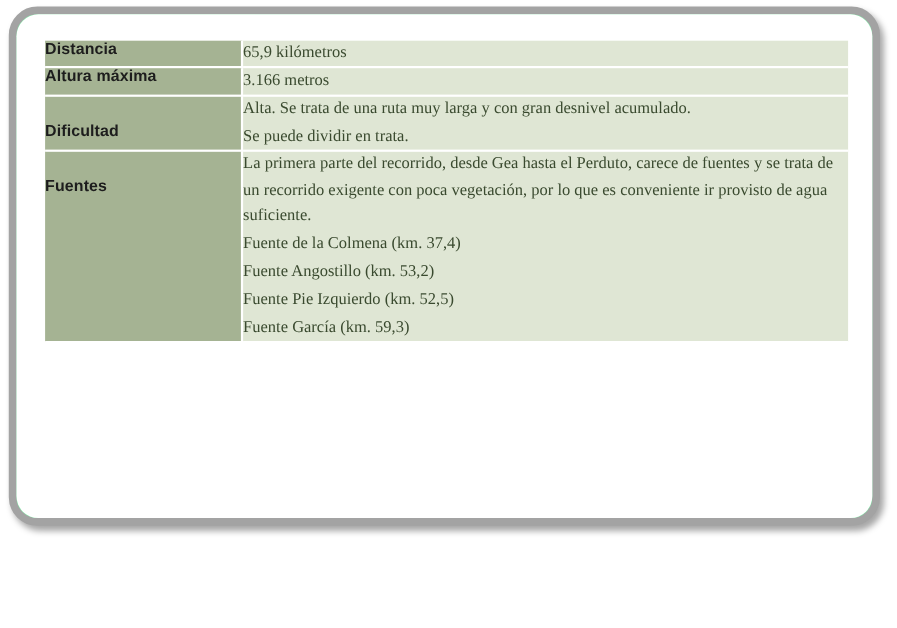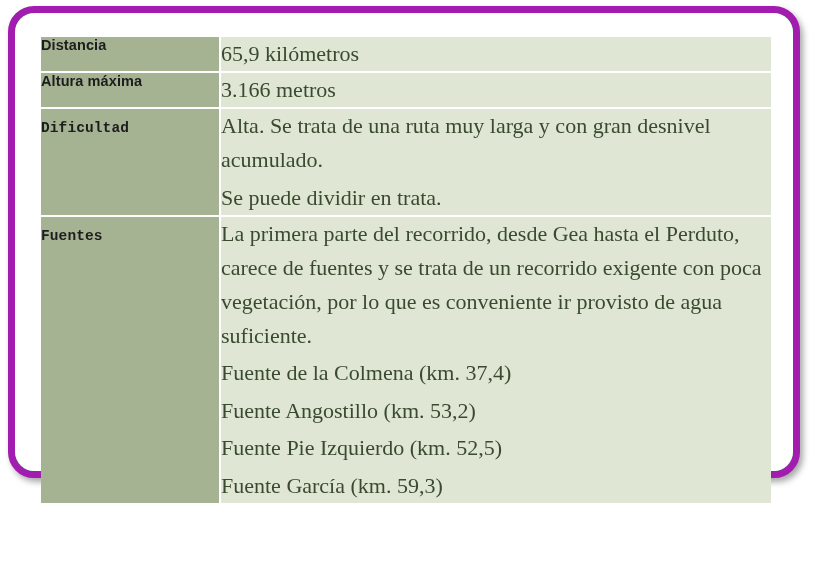--- a/index.html
+++ b/index.html
@@ -12,21 +12,21 @@
     background: #ffffff;
     font-family: "Liberation Serif", serif;
     overflow: hidden;
   }
   .frame {
     position: absolute;
     left: 8px;
     top: 6px;
     width: 792px;
     height: 472px;
-    border: 7px solid #a21caf;
+    border: 7px solid #a3a3a3;
     border-radius: 26px;
     background: #86efac;
     box-sizing: border-box;
     box-shadow: 3px 4px 6px rgba(0,0,0,0.35);
   }
   .frame-inner {
     position: absolute;
     left: 0; top: 0; right: 0; bottom: 0;
     border-radius: 20px;
     background: #ffffff;
@@ -56,28 +56,27 @@
     font-size: 14.5px;
     padding: 9px 0 9px 12px;
     border-bottom: 2px solid #ffffff;
     border-right: 2px solid #ffffff;
     letter-spacing: 0.1px;
   }
   td.value {
     background: #dfe6d4;
     color: #3a4a2f;
     font-family: "Liberation Serif", serif;
-    font-size: 22px;
+    font-size: 15px;
     padding: 8px 10px 8px 13px;
     border-bottom: 2px solid #ffffff;
     line-height: 1.55;
   }
   tr.tall td.label {
-    padding-top: 11px;
-    font-family: Liberation Mono, monospace;
+    padding-top: 24px;
   }
   .value p {
     margin: 0;
   }
   .value p + p {
     margin-top: 0.15em;
   }
   .cell-pad-big {
     padding-bottom: 20px;
   }

